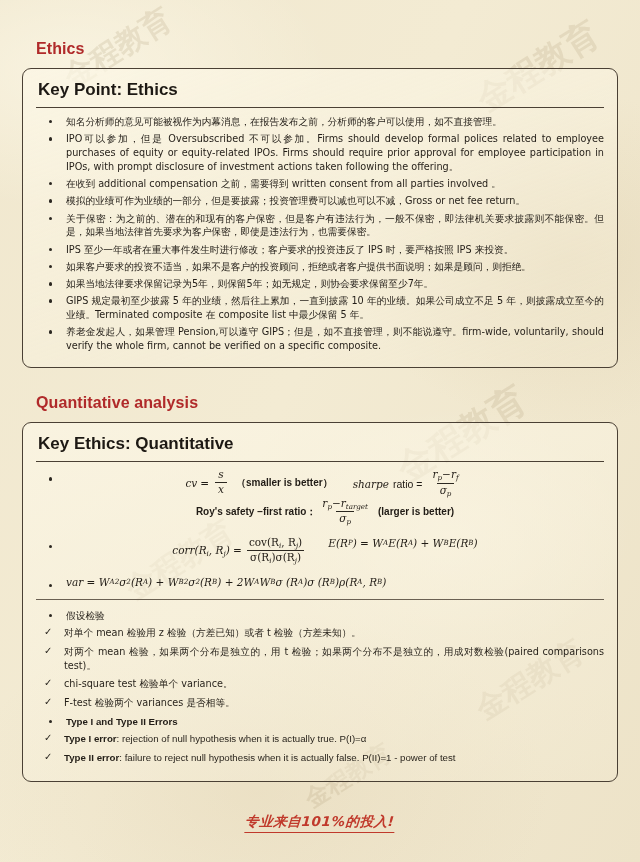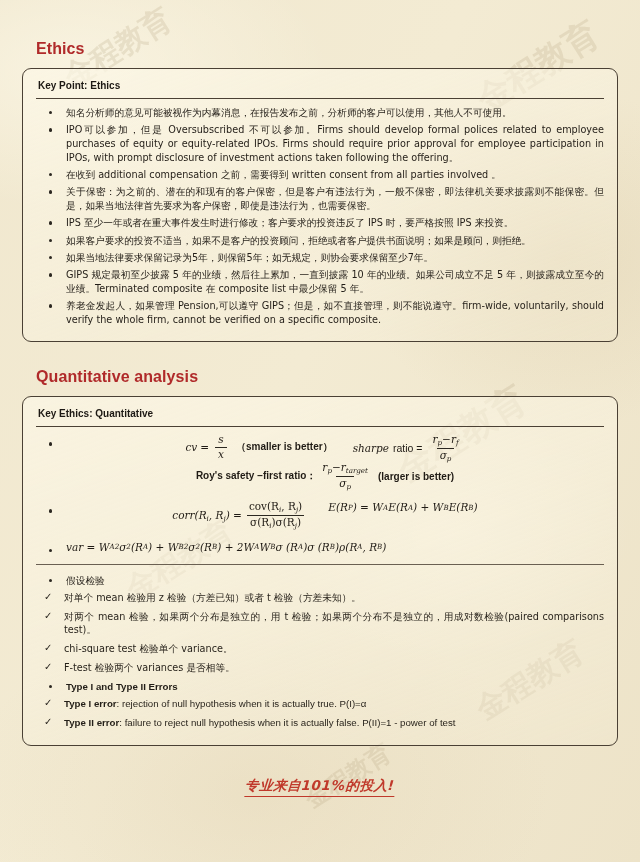--- a/index.html
+++ b/index.html
@@ -65,21 +65,21 @@
 
   .card {
     margin-top: 10px;
     border: 1px solid #4a4034;
     border-radius: 9px;
     background: linear-gradient(160deg, rgba(252,247,230,.72), rgba(243,235,211,.30));
     box-sizing: border-box;
     padding: 10px 13px 11px 13px;
   }
   .card-title {
-    font-size: 10px;
+    font-size: 17px;
     font-weight: 700;
     color: #1d1914;
     padding: 1px 0 7px 2px;
   }
   .card-rule {
     border-top: 1.5px solid #4a4034;
     margin: 0 0 7px 0;
   }
   ul.bullets {
     list-style: none;
@@ -201,23 +201,24 @@
 <div class="page">
 
   <div id="ethics-title-wrap">
     <h1 class="section-title">Ethics</h1>
   </div>
 
   <div class="card">
     <div class="card-title">Key Point: Ethics</div>
     <div class="card-rule"></div>
     <ul class="bullets">
-      <li class="cn">知名分析师的意见可能被视作为内幕消息，在报告发布之前，分析师的客户可以使用，其他人不可使用。</li>
+      <li class="cn">知名分析师的意见可能被视作为内幕消息，在报告发布之前，分析师的客户可以使用，如不直接管理。</li>
       <li class="cn">IPO可以参加，但是 Oversubscribed 不可以参加。Firms should develop formal polices related to employee purchases of equity or equity-related IPOs. Firms should require prior approval for employee participation in IPOs, with prompt disclosure of investment actions taken following the offering。</li>
       <li class="cn">在收到 additional compensation 之前，需要得到 written consent from all parties involved 。</li>
+      <li class="cn">模拟的业绩可作为业绩的一部分，但是要披露；投资管理费可以减也可以不减，Gross or net fee return。</li>
       <li class="cn">关于保密：为之前的、潜在的和现有的客户保密，但是客户有违法行为，一般不保密，即法律机关要求披露则不能保密。但是，如果当地法律首先要求为客户保密，即使是违法行为，也需要保密。</li>
       <li class="cn">IPS 至少一年或者在重大事件发生时进行修改；客户要求的投资违反了 IPS 时，要严格按照 IPS 来投资。</li>
       <li class="cn">如果客户要求的投资不适当，如果不是客户的投资顾问，拒绝或者客户提供书面说明；如果是顾问，则拒绝。</li>
       <li class="cn">如果当地法律要求保留记录为5年，则保留5年；如无规定，则协会要求保留至少7年。</li>
       <li class="cn">GIPS 规定最初至少披露 5 年的业绩，然后往上累加，一直到披露 10 年的业绩。如果公司成立不足 5 年，则披露成立至今的业绩。Terminated composite 在 composite list 中最少保留 5 年。</li>
       <li class="cn">养老金发起人，如果管理 Pension,可以遵守 GIPS；但是，如不直接管理，则不能说遵守。firm-wide, voluntarily, should verify the whole firm, cannot be verified on a specific composite.</li>
     </ul>
   </div>
 
   <div id="quant-title-wrap">

